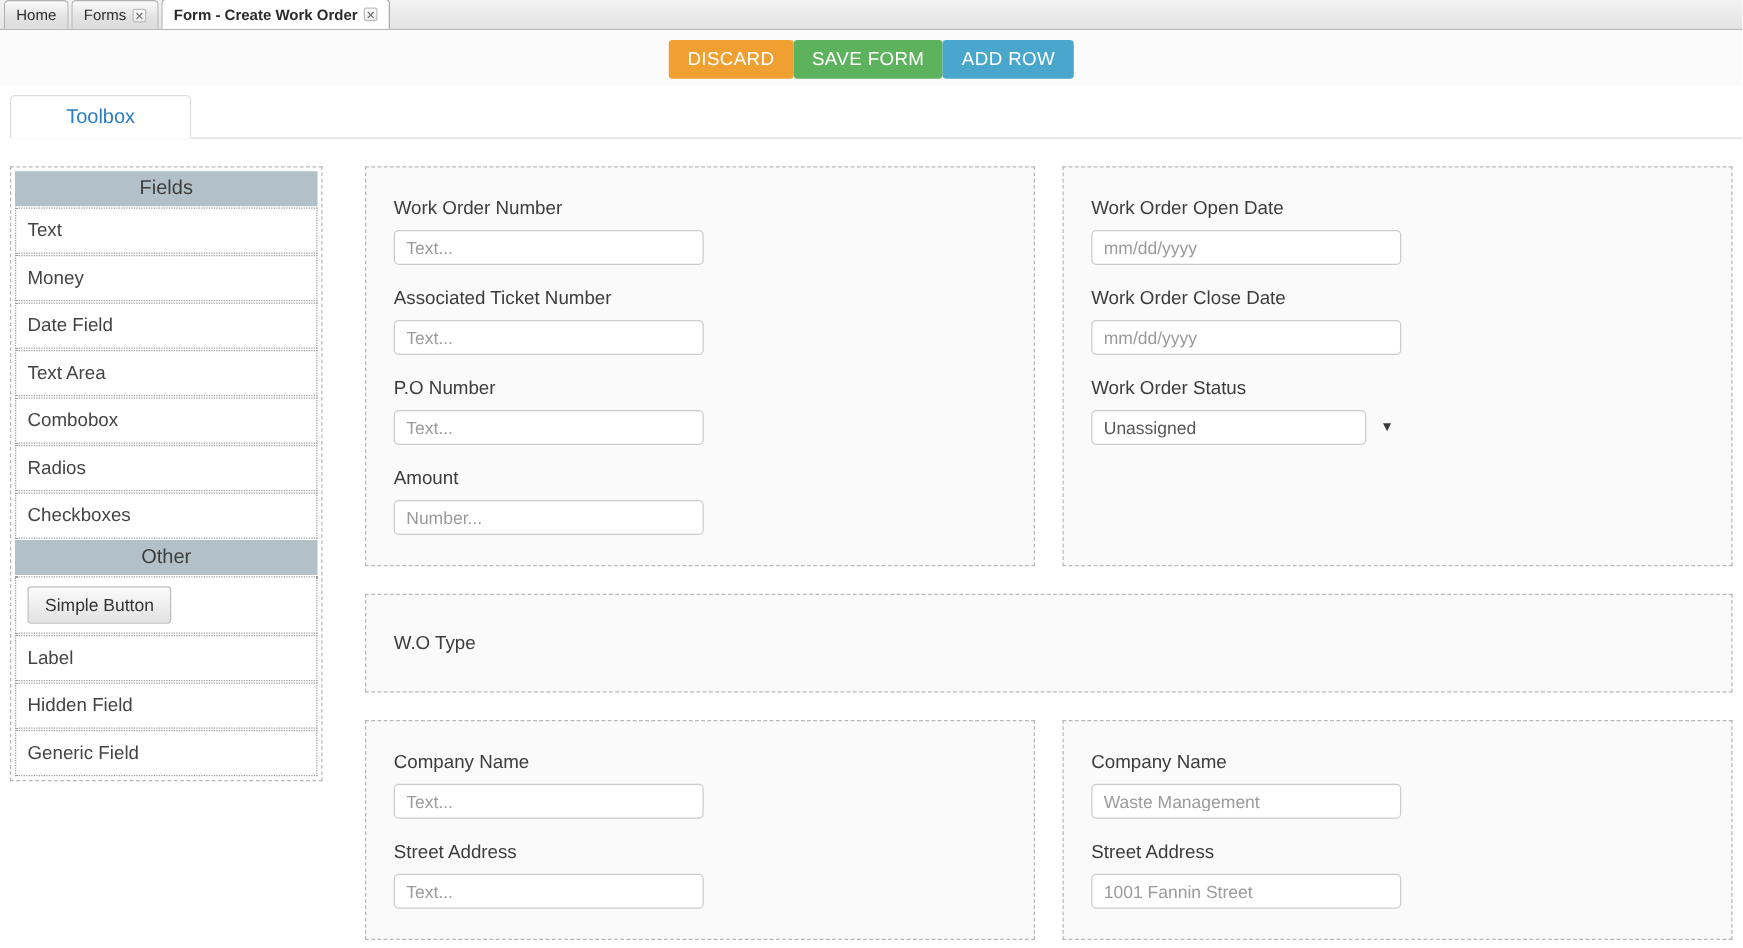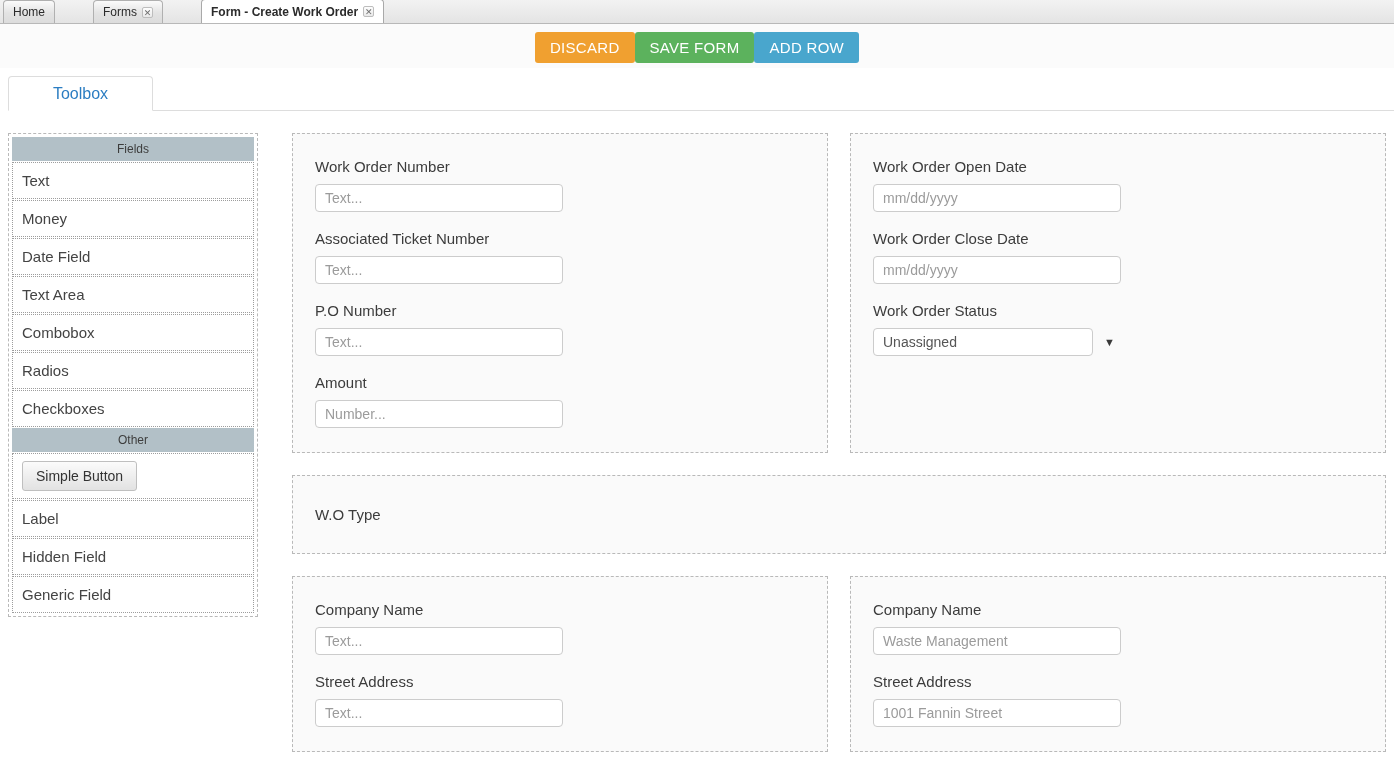--- a/index.html
+++ b/index.html
@@ -16,21 +16,20 @@
 
   
   .tabstrip {
     position: relative;
     height: 24px;
     background: linear-gradient(to bottom, #f2f2f2 0%, #e4e4e4 100%);
     border-bottom: 1px solid #b8b8b8;
     display: flex;
     align-items: flex-end;
     padding-left: 3px;
-    gap: 36px;
   }
   .browser-tab {
     height: 23px;
     display: flex;
     align-items: center;
     gap: 5px;
     padding: 0 9px;
     margin-right: 2px;
     font-size: 12px;
     color: #2b2b2b;
@@ -125,21 +124,21 @@
     width: 250px;
     margin: 22px 0 0 8px;
     border: 1px dashed #b9b9b9;
     padding: 2px;
     background: #ffffff;
     flex: 0 0 auto;
   }
   .palette-header {
     background: #b2c0c7;
     color: #3d3d3d;
-    font-size: 12px;
+    font-size: 16px;
     text-align: center;
     padding: 5px 0;
     margin: 1px;
   }
   .palette-item {
     border: 1px dotted #9d9d9d;
     margin: 1px;
     padding: 9px 9px;
     font-size: 15px;
     color: #444444;

